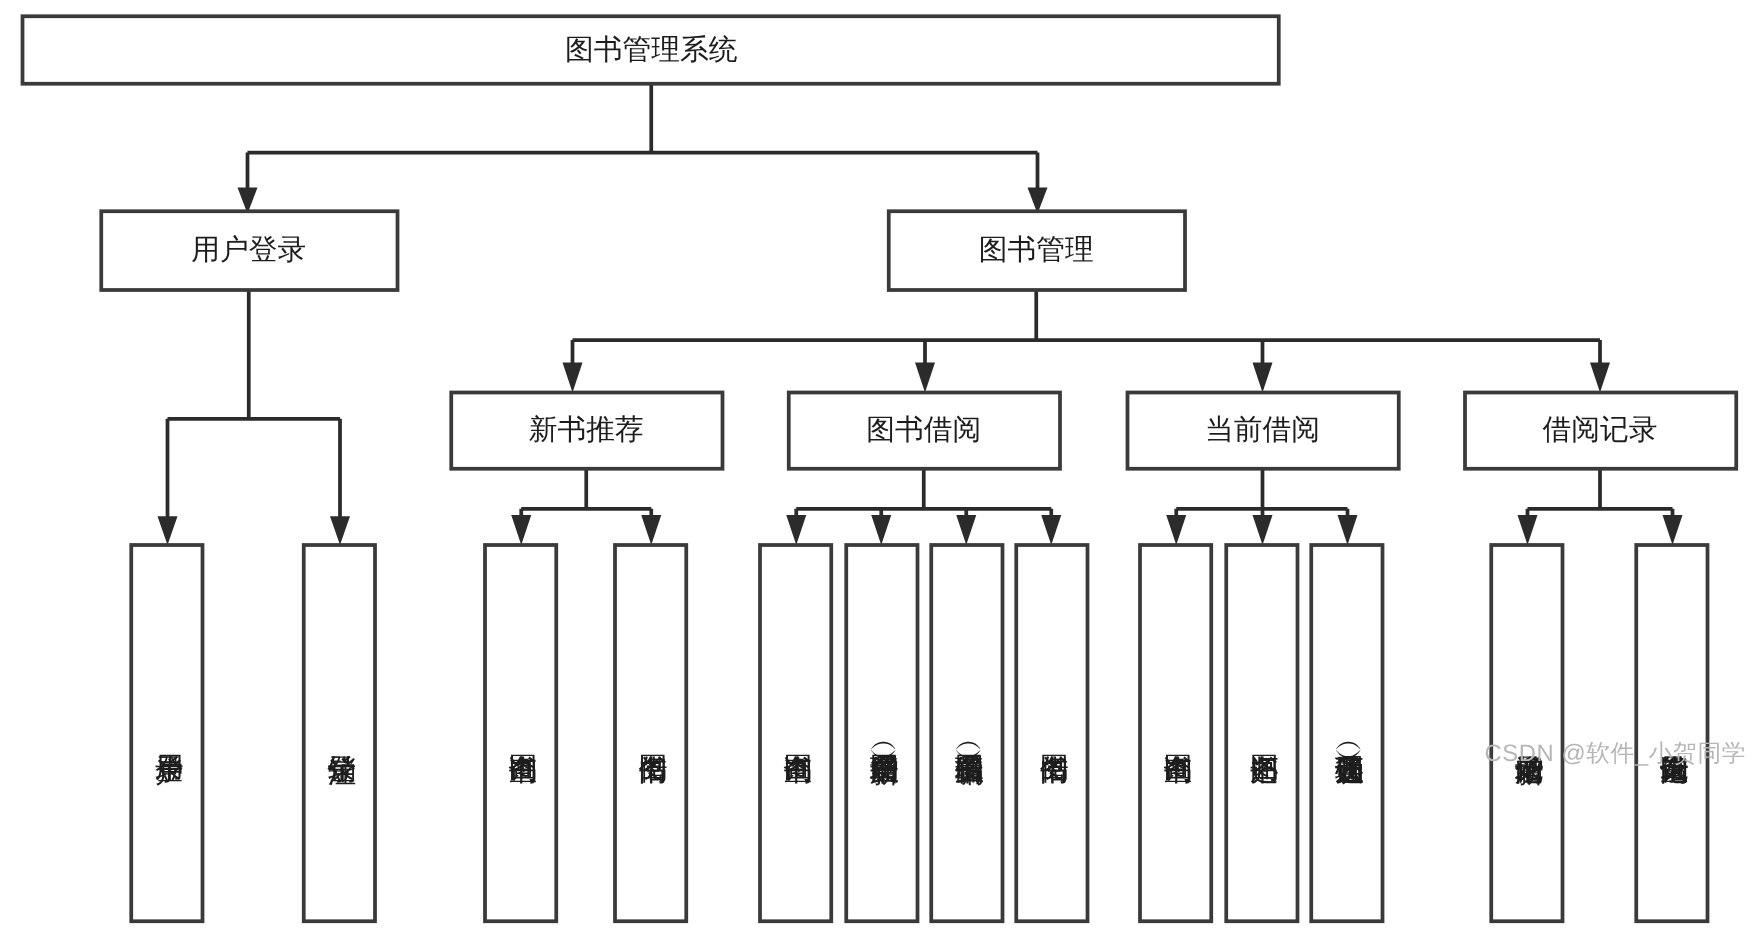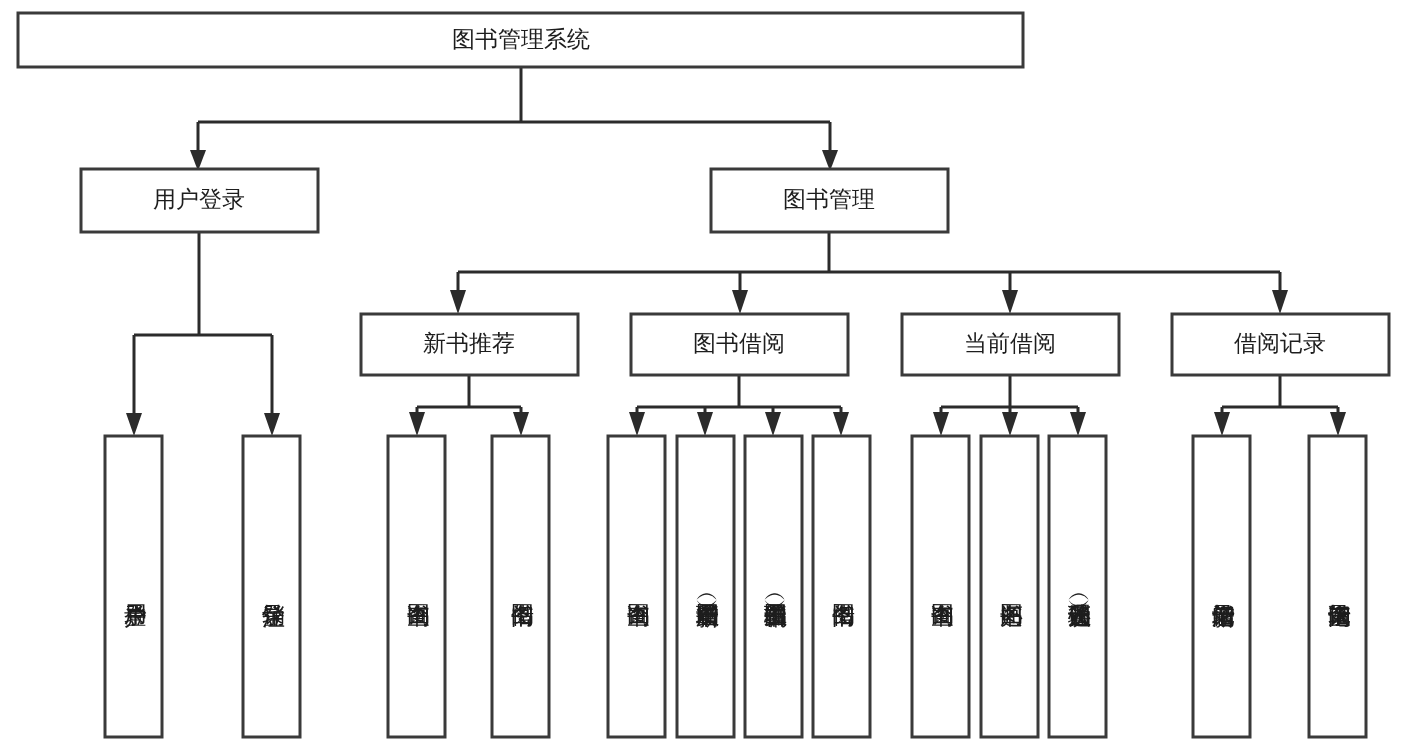--- a/index.html
+++ b/index.html
@@ -243,13 +243,14 @@
       <text class="node-label-vert" x="1222" y="586">新增借阅记录</text>
     </g>
 
     <g>
       <rect class="node-rect" x="1309" y="436" width="57" height="301"></rect>
       <text class="node-label-vert" x="1338" y="586">查询借阅记录</text>
     </g>
 
   </svg>
 
+  <div class="watermark">CSDN @软件_小贺同学</div>
 </div>
 
 </body></html>

